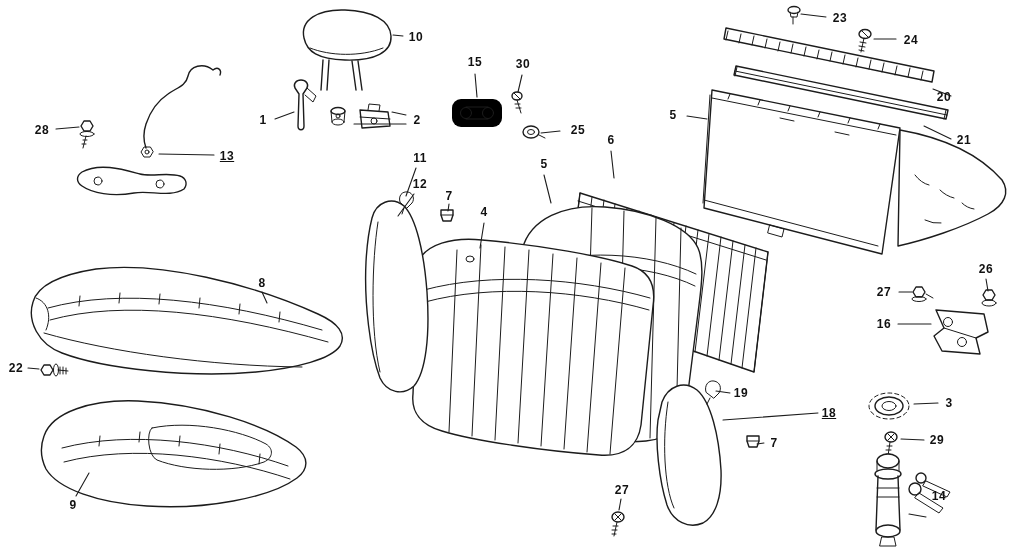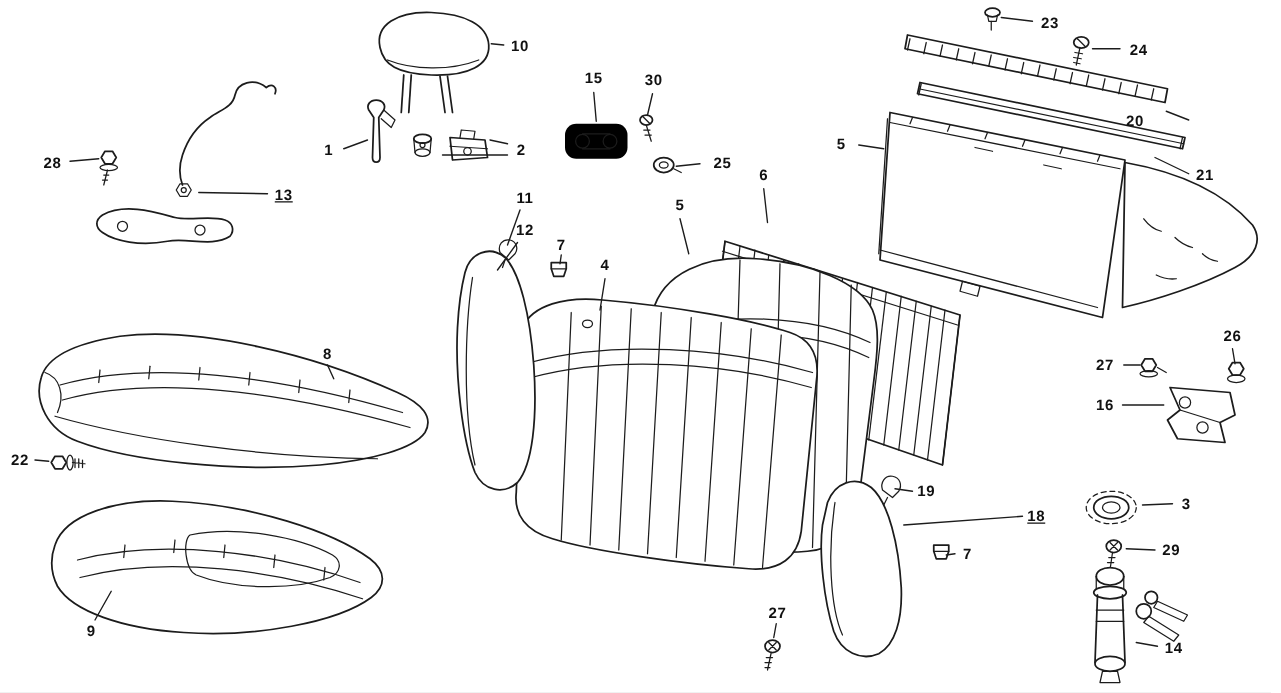--- a/index.html
+++ b/index.html
@@ -340,28 +340,28 @@
       <div class="callout" style="left: 578px; top: 130px;">25</div>
       <div class="callout" style="left: 611px; top: 140px;">6</div>
       <div class="callout" style="left: 544px; top: 164px;">5</div>
       <div class="callout" style="left: 484px; top: 212px;">4</div>
       <div class="callout" style="left: 420px; top: 158px;">11</div>
       <div class="callout" style="left: 420px; top: 184px;">12</div>
       <div class="callout" style="left: 449px; top: 196px;">7</div>
       <div class="callout" style="left: 673px; top: 115px;">5</div>
       <div class="callout" style="left: 840px; top: 18px;">23</div>
       <div class="callout" style="left: 911px; top: 40px;">24</div>
-      <div class="callout" style="left: 908px; top: 97px;">20</div>
+      <div class="callout" style="left: 944px; top: 97px;">20</div>
       <div class="callout" style="left: 964px; top: 140px;">21</div>
       <div class="callout" style="left: 986px; top: 269px; text-align: right;">26</div>
       <div class="callout" style="left: 884px; top: 292px;">27</div>
       <div class="callout" style="left: 884px; top: 324px;">16</div>
       <div class="callout" style="left: 949px; top: 403px;">3</div>
       <div class="callout" style="left: 937px; top: 440px;">29</div>
-      <div class="callout" style="left: 939px; top: 518px;">14</div>
+      <div class="callout" style="left: 939px; top: 496px;">14</div>
       <div class="callout" style="left: 741px; top: 393px;">19</div>
       <div class="callout" style="left: 829px; top: 413px; text-decoration: underline;">18</div>
       <div class="callout" style="left: 774px; top: 443px;">7</div>
       <div class="callout" style="left: 622px; top: 490px;">27</div>
       <div class="callout" style="left: 262px; top: 283px;">8</div>
       <div class="callout" style="left: 16px; top: 368px; text-align: center;">22</div>
       <div class="callout" style="left: 73px; top: 505px;">9</div>
     </div>
 
 </div>

